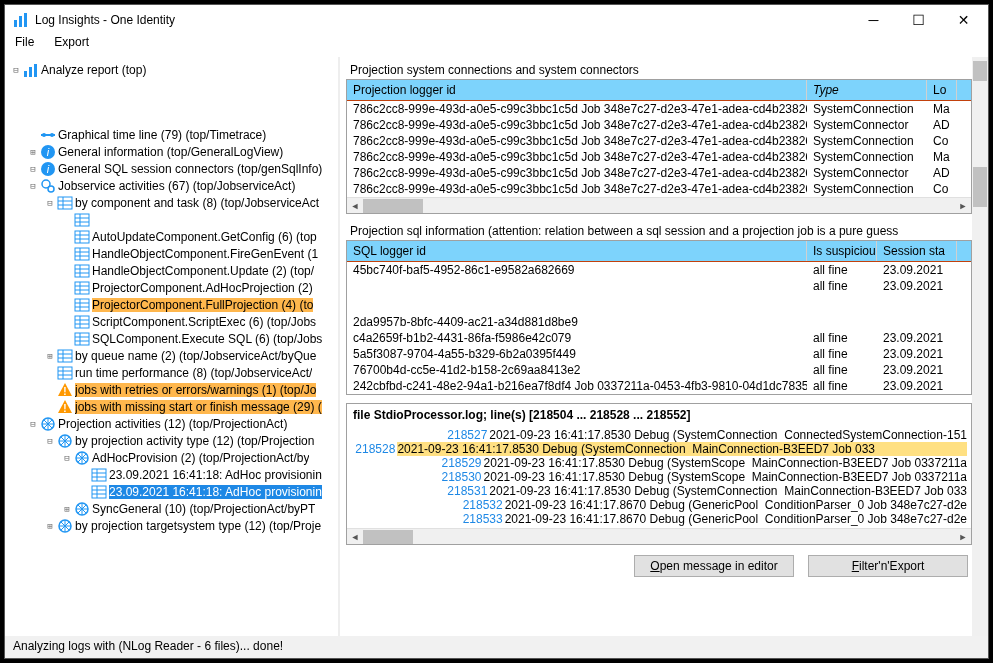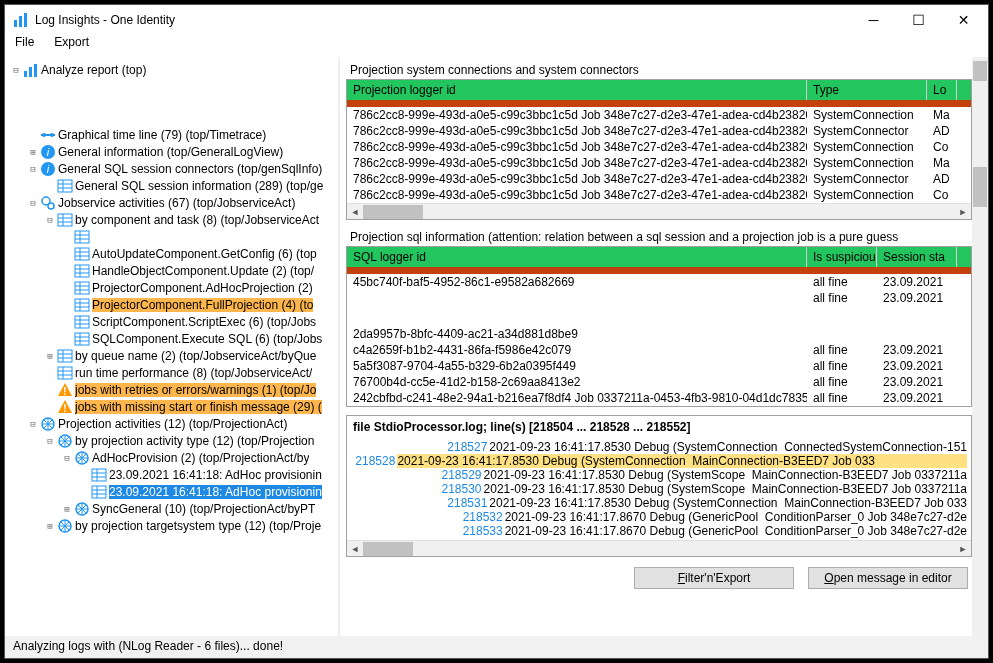--- a/index.html
+++ b/index.html
@@ -24,21 +24,21 @@
 .tree-node.orange .node-label { background: #ffb74d; }
 .tree-node.selected .node-label { background: #1e88e5; color: #fff; }
 
 
 .right-pane { flex: 1; display: flex; flex-direction: column; overflow: hidden; position: relative; }
 .scroll-stub-r { position: absolute; right: 0; top: 0; width: 16px; height: 100%; background: #f0f0f0; }
 .scroll-thumb { position: absolute; width: 14px; left: 1px; background: #c1c1c1; }
 .panel { padding: 4px 16px 4px 6px; }
 .panel-title { font-size: 12px; font-weight: normal; padding: 2px 4px; }
 .grid { border: 1px solid #a0a0a0; font-size: 12px; }
-.grid-header { display: flex; background: #22c55e; border-bottom: 7px solid #c2410c; }
+.grid-header { display: flex; background: #7dd3fc; border-bottom: 1px solid #c2410c; }
 .grid-header > div { padding: 3px 6px; border-right: 1px solid #d0d0d0; overflow: hidden; white-space: nowrap; }
 .grid-body { }
 .grid-row { display: flex; }
 .grid-row > div { padding: 1px 6px; overflow: hidden; white-space: nowrap; }
 .grid-scroll-h { height: 16px; background: #f0f0f0; position: relative; border-top: 1px solid #e0e0e0; display:flex; align-items:center; }
 .grid-scroll-h .thumb { position: absolute; height: 14px; top: 1px; background: #c1c1c1; }
 .grid-scroll-h .arrow { width:16px; text-align:center; font-size:9px; color:#555;}
 
 .log-panel { border: 1px solid #a0a0a0; margin: 4px 16px 4px 6px; }
 .log-title { font-size: 12px; font-weight: bold; padding: 4px 6px; }
@@ -115,32 +115,20 @@
           <div class="tree-node " style="padding-left: 21px;">
             <span class="expander">⊟</span>
             <span class="node-icon">
               <svg width="16" height="16">
                 <circle cx="8" cy="8" r="7" fill="#2196f3"></circle>
                 <text x="8" y="12" font-size="11" fill="#fff" text-anchor="middle" font-family="Georgia" font-style="italic">i</text>
               </svg>
             </span>
             <span class="node-label">General SQL session connectors (top/genSqlInfo)</span>
           </div>
-          <div class="tree-node " style="padding-left: 38px;">
-            <span class="expander none"></span>
-            <span class="node-icon">
-              <svg width="16" height="16">
-                <rect x="1" y="2" width="14" height="12" fill="none" stroke="#2196f3"></rect>
-                <line x1="1" y1="6" x2="15" y2="6" stroke="#2196f3"></line>
-                <line x1="1" y1="10" x2="15" y2="10" stroke="#2196f3"></line>
-                <line x1="6" y1="2" x2="6" y2="14" stroke="#2196f3"></line>
-              </svg>
-            </span>
-            <span class="node-label">General SQL session information (289) (top/ge</span>
-          </div>
           <div class="tree-node " style="padding-left: 21px;">
             <span class="expander">⊟</span>
             <span class="node-icon">
               <svg width="16" height="16">
                 <circle cx="6" cy="6" r="4" fill="none" stroke="#2196f3" stroke-width="1.5"></circle>
                 <circle cx="11" cy="11" r="3" fill="none" stroke="#2196f3" stroke-width="1.5"></circle>
               </svg>
             </span>
             <span class="node-label">Jobservice activities (67) (top/JobserviceAct)</span>
           </div>
@@ -171,20 +159,32 @@
             <span class="expander none"></span>
             <span class="node-icon">
               <svg width="16" height="16">
                 <rect x="1" y="2" width="14" height="12" fill="none" stroke="#2196f3"></rect>
                 <line x1="1" y1="6" x2="15" y2="6" stroke="#2196f3"></line>
                 <line x1="1" y1="10" x2="15" y2="10" stroke="#2196f3"></line>
                 <line x1="6" y1="2" x2="6" y2="14" stroke="#2196f3"></line>
               </svg>
             </span>
             <span class="node-label">AutoUpdateComponent.GetConfig (6) (top</span>
+          </div>
+          <div class="tree-node " style="padding-left: 55px;">
+            <span class="expander none"></span>
+            <span class="node-icon">
+              <svg width="16" height="16">
+                <rect x="1" y="2" width="14" height="12" fill="none" stroke="#2196f3"></rect>
+                <line x1="1" y1="6" x2="15" y2="6" stroke="#2196f3"></line>
+                <line x1="1" y1="10" x2="15" y2="10" stroke="#2196f3"></line>
+                <line x1="6" y1="2" x2="6" y2="14" stroke="#2196f3"></line>
+              </svg>
+            </span>
+            <span class="node-label">HandleObjectComponent.FireGenEvent (1</span>
           </div>
           <div class="tree-node " style="padding-left: 55px;">
             <span class="expander none"></span>
             <span class="node-icon">
               <svg width="16" height="16">
                 <rect x="1" y="2" width="14" height="12" fill="none" stroke="#2196f3"></rect>
                 <line x1="1" y1="6" x2="15" y2="6" stroke="#2196f3"></line>
                 <line x1="1" y1="10" x2="15" y2="10" stroke="#2196f3"></line>
                 <line x1="6" y1="2" x2="6" y2="14" stroke="#2196f3"></line>
               </svg>
@@ -363,21 +363,21 @@
       <div class="scroll-stub-r">
         <div class="scroll-thumb" style="top:4px;height:20px"></div>
         <div class="scroll-thumb" style="top:110px;height:40px"></div>
       </div>
 
       <div class="panel">
         <div class="panel-title">Projection system connections and system connectors</div>
         <div class="grid">
           <div class="grid-header" id="g1h">
               <div style="width: 460px;">Projection logger id</div>
-              <div style="width: 120px;">Type</div>
+              <div style="width: 120px; font-style: italic;">Type</div>
               <div style="width: 30px;">Lo</div>
             </div>
           <div class="grid-body" id="g1b">
               <div class="grid-row">
                 <div style="width: 460px;">786c2cc8-999e-493d-a0e5-c99c3bbc1c5d Job 348e7c27-d2e3-47e1-adea-cd4b238266ed</div>
                 <div style="width: 120px;">SystemConnection</div>
                 <div style="width: 30px;">Ma</div>
               </div>
               <div class="grid-row">
                 <div style="width: 460px;">786c2cc8-999e-493d-a0e5-c99c3bbc1c5d Job 348e7c27-d2e3-47e1-adea-cd4b238266ed</div>
@@ -460,19 +460,19 @@
         <div class="log-title">file StdioProcessor.log; line(s) [218504 ... 218528 ... 218552]</div>
         <div class="log-body" id="logb"><div class="log-line"><span class="log-num">218527</span><span class="log-text">2021-09-23 16:41:17.8530 Debug (SystemConnection  ConnectedSystemConnection-151</span></div><div class="log-line hl"><span class="log-num">218528</span><span class="log-text">2021-09-23 16:41:17.8530 Debug (SystemConnection  MainConnection-B3EED7 Job 033</span></div><div class="log-line"><span class="log-num">218529</span><span class="log-text">2021-09-23 16:41:17.8530 Debug (SystemScope  MainConnection-B3EED7 Job 0337211a</span></div><div class="log-line"><span class="log-num">218530</span><span class="log-text">2021-09-23 16:41:17.8530 Debug (SystemScope  MainConnection-B3EED7 Job 0337211a</span></div><div class="log-line"><span class="log-num">218531</span><span class="log-text">2021-09-23 16:41:17.8530 Debug (SystemConnection  MainConnection-B3EED7 Job 033</span></div><div class="log-line"><span class="log-num">218532</span><span class="log-text">2021-09-23 16:41:17.8670 Debug (GenericPool  ConditionParser_0 Job 348e7c27-d2e</span></div><div class="log-line"><span class="log-num">218533</span><span class="log-text">2021-09-23 16:41:17.8670 Debug (GenericPool  ConditionParser_0 Job 348e7c27-d2e</span></div></div>
         <div class="grid-scroll-h">
             <span class="arrow">◄</span>
             <div class="thumb" style="left:16px;width:50px"></div>
             <span class="arrow" style="margin-left:auto">►</span>
           </div>
       </div>
 
       <div class="button-row">
+        <div class="btn"><u>O</u><span id="bo">pen message in editor</span></div>
         <div class="btn"><u>F</u><span id="bf">ilter'n'Export</span></div>
-        <div class="btn"><u>O</u><span id="bo">pen message in editor</span></div>
       </div>
     </div>
   </div>
   <div class="statusbar">Analyzing logs with (NLog Reader - 6 files)... done!</div>
 </div>
 
 </body></html>

